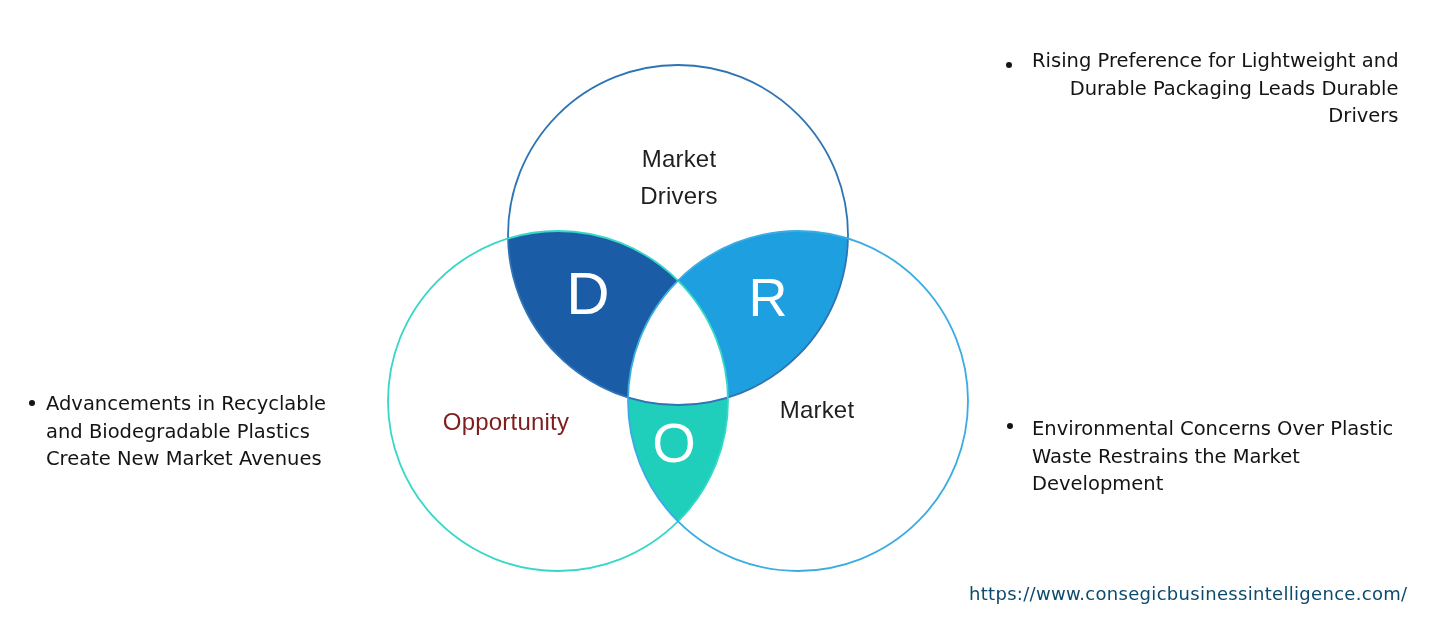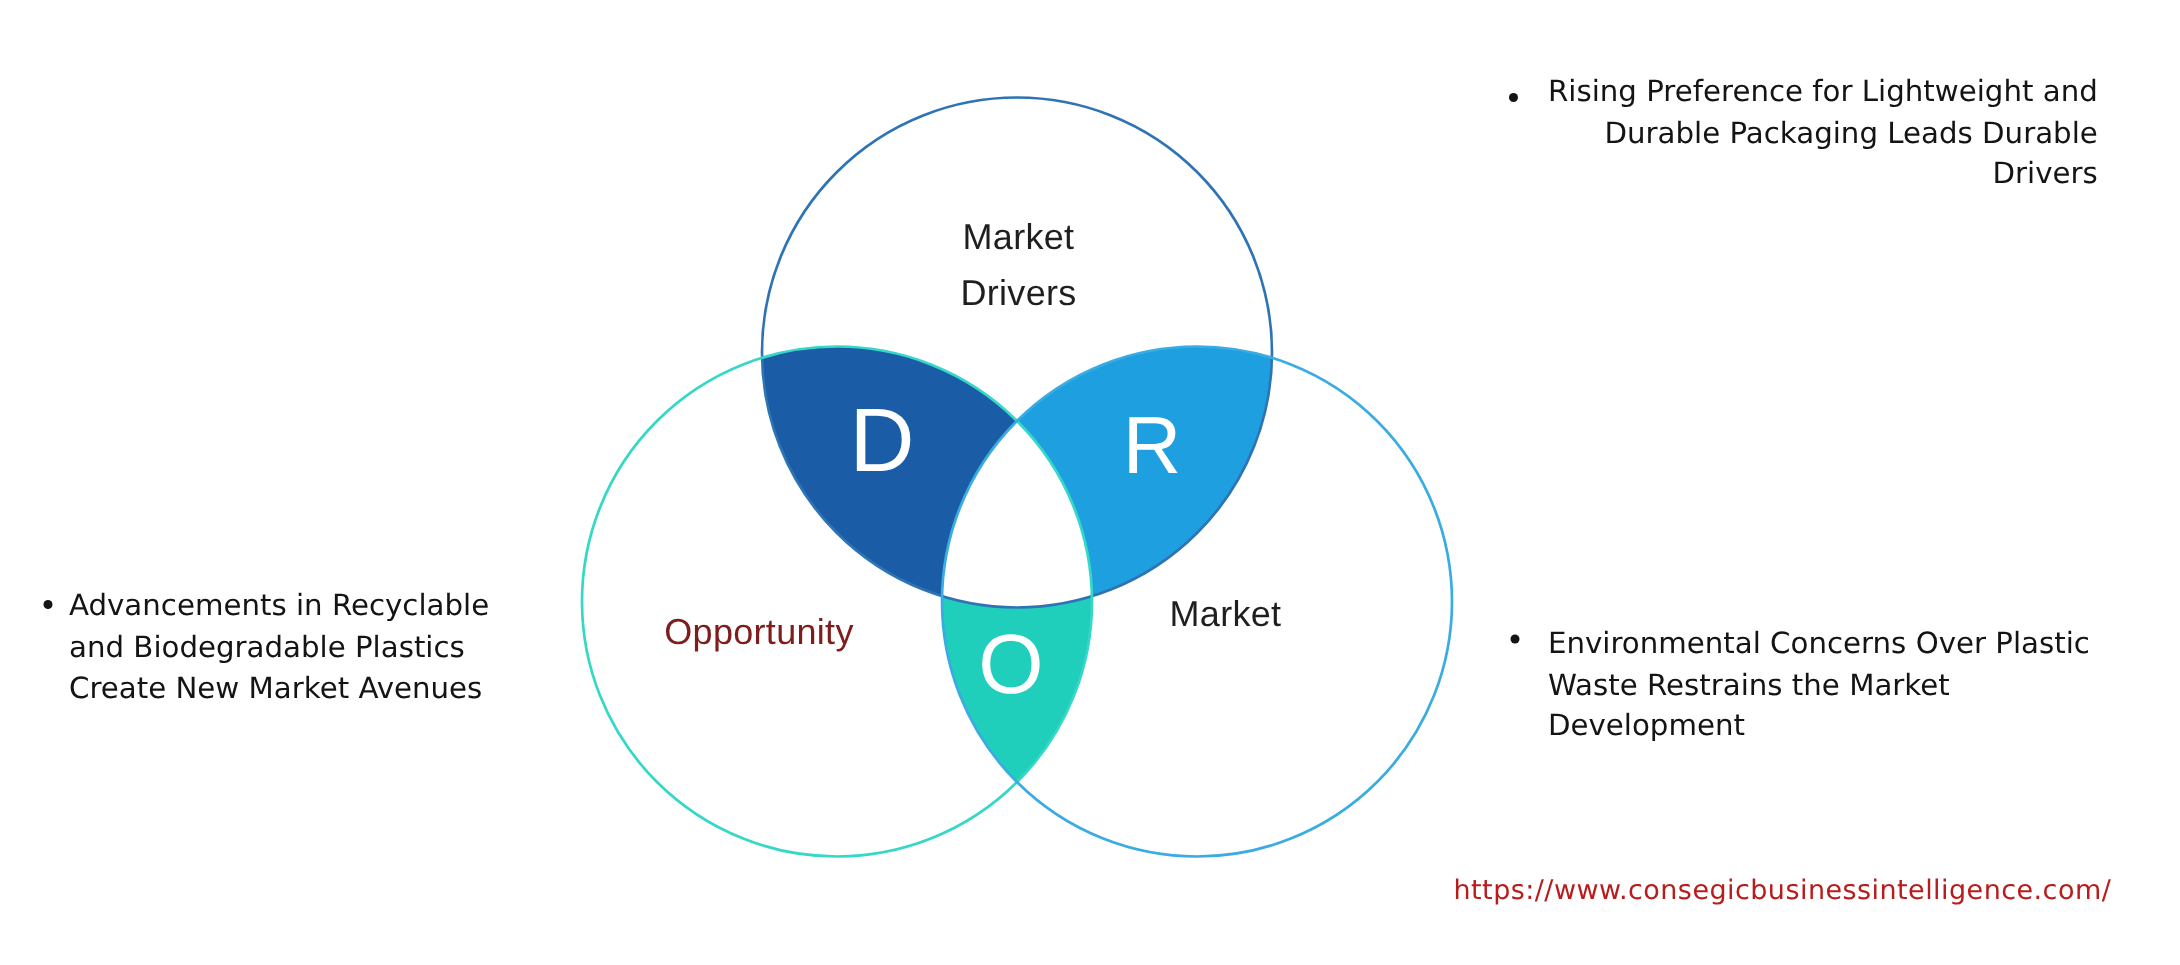--- a/index.html
+++ b/index.html
@@ -149,15 +149,15 @@
 
   <div class="bullet" id="bullet-left" style="color: rgb(20, 20, 20);">
     <span class="marker" style="background: rgb(20, 20, 20);"></span>
     <div>
       <div>Advancements in Recyclable</div>
       <div>and Biodegradable Plastics</div>
       <div>Create New Market Avenues</div>
     </div>
   </div>
 
-  <div class="footer-url" style="color: #b91c1c;">https://www.consegicbusinessintelligence.com/</div>
+  <div class="footer-url" style="color: #0c4a6e;">https://www.consegicbusinessintelligence.com/</div>
 
 </div>
 
 </body></html>

